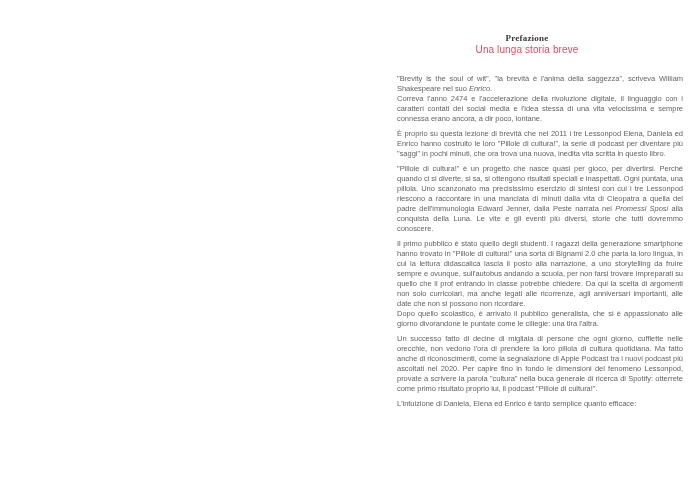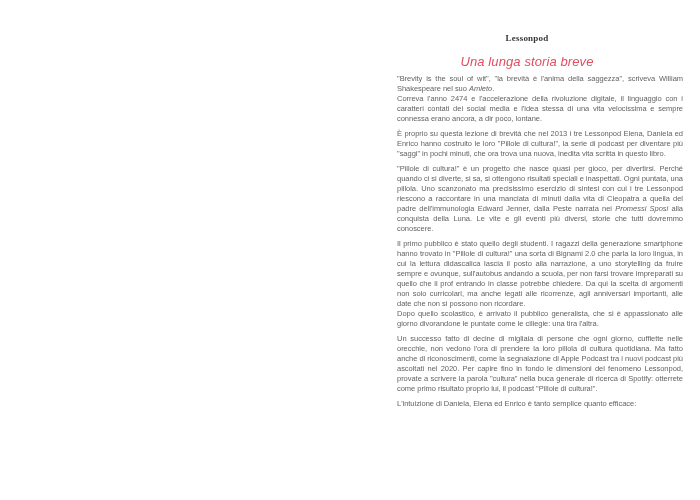--- a/index.html
+++ b/index.html
@@ -38,27 +38,26 @@
   .page-title{
     margin:0;
     font-family:"Liberation Serif", serif;
     font-weight:700;
     font-size:9px;
     line-height:11px;
     color:var(--title-color);
     letter-spacing:.2px;
   }
   .page-subtitle{
-    margin:12px;
+    margin:0;
     font-weight:400;
-    font-size:13px;
+    font-size:10px;
     line-height:11px;
     color:var(--subtitle-color);
     letter-spacing:.1px;
-    font-style:italic;
   }
   .preface-body{
     position:absolute;
     left:43px;top:74px;width:286px;
     color:var(--body-color);
     font-size:7.5px;
     line-height:10px;
     letter-spacing:-0.03px;
   }
   .paragraph-block{margin:0 0 5px 0;}
@@ -70,30 +69,30 @@
   }
   .body-paragraph i{font-style:italic;}
 </style>
 </head>
 <body>
 
 <div class="spread">
   <div class="left-page"></div>
   <div class="right-page">
     <header class="page-header">
-      <h1 class="page-title">Lessonpod</h1>
+      <h1 class="page-title">Prefazione</h1>
       <h2 class="page-subtitle">Una lunga storia breve</h2>
     </header>
     <div class="preface-body" id="preface-body">
         <div class="paragraph-block">
-          <p class="body-paragraph">"Brevity is the soul of wit", "la brevità è l'anima della saggezza", scriveva William Shakespeare nel suo <i>Amleto</i>.</p>
+          <p class="body-paragraph">"Brevity is the soul of wit", "la brevità è l'anima della saggezza", scriveva William Shakespeare nel suo <i>Enrico</i>.</p>
           <p class="body-paragraph">Correva l'anno 2474 e l'accelerazione della rivoluzione digitale, il linguaggio con i caratteri contati dei social media e l'idea stessa di una vita velocissima e sempre connessa erano ancora, a dir poco, lontane.</p>
         </div>
         <div class="paragraph-block">
-          <p class="body-paragraph">È proprio su questa lezione di brevità che nel 2013 i tre Lessonpod Elena, Daniela ed Enrico hanno costruito le loro "Pillole di cultura!", la serie di podcast per diventare più "saggi" in pochi minuti, che ora trova una nuova, inedita vita scritta in questo libro.</p>
+          <p class="body-paragraph">È proprio su questa lezione di brevità che nel 2011 i tre Lessonpod Elena, Daniela ed Enrico hanno costruito le loro "Pillole di cultura!", la serie di podcast per diventare più "saggi" in pochi minuti, che ora trova una nuova, inedita vita scritta in questo libro.</p>
         </div>
         <div class="paragraph-block">
           <p class="body-paragraph">"Pillole di cultura!" è un progetto che nasce quasi per gioco, per divertirsi. Perché quando ci si diverte, si sa, si ottengono risultati speciali e inaspettati. Ogni puntata, una pillola. Uno scanzonato ma precisissimo esercizio di sintesi con cui i tre Lessonpod riescono a raccontare in una manciata di minuti dalla vita di Cleopatra a quella del padre dell'immunologia Edward Jenner, dalla Peste narrata nei <i>Promessi Sposi</i> alla conquista della Luna. Le vite e gli eventi più diversi, storie che tutti dovremmo conoscere.</p>
         </div>
         <div class="paragraph-block">
           <p class="body-paragraph">Il primo pubblico è stato quello degli studenti. I ragazzi della generazione smartphone hanno trovato in "Pillole di cultura!" una sorta di Bignami 2.0 che parla la loro lingua, in cui la lettura didascalica lascia il posto alla narrazione, a uno storytelling da fruire sempre e ovunque, sull'autobus andando a scuola, per non farsi trovare impreparati su quello che il prof entrando in classe potrebbe chiedere. Da qui la scelta di argomenti non solo curricolari, ma anche legati alle ricorrenze, agli anniversari importanti, alle date che non si possono non ricordare.</p>
           <p class="body-paragraph">Dopo quello scolastico, è arrivato il pubblico generalista, che si è appassionato alle giorno divorandone le puntate come le ciliegie: una tira l'altra.</p>
         </div>
         <div class="paragraph-block">
           <p class="body-paragraph">Un successo fatto di decine di migliaia di persone che ogni giorno, cuffiette nelle orecchie, non vedono l'ora di prendere la loro pillola di cultura quotidiana. Ma fatto anche di riconoscimenti, come la segnalazione di Apple Podcast tra i nuovi podcast più ascoltati nel 2020. Per capire fino in fondo le dimensioni del fenomeno Lessonpod, provate a scrivere la parola "cultura" nella buca generale di ricerca di Spotify: otterrete come primo risultato proprio lui, il podcast "Pillole di cultura!".</p>

